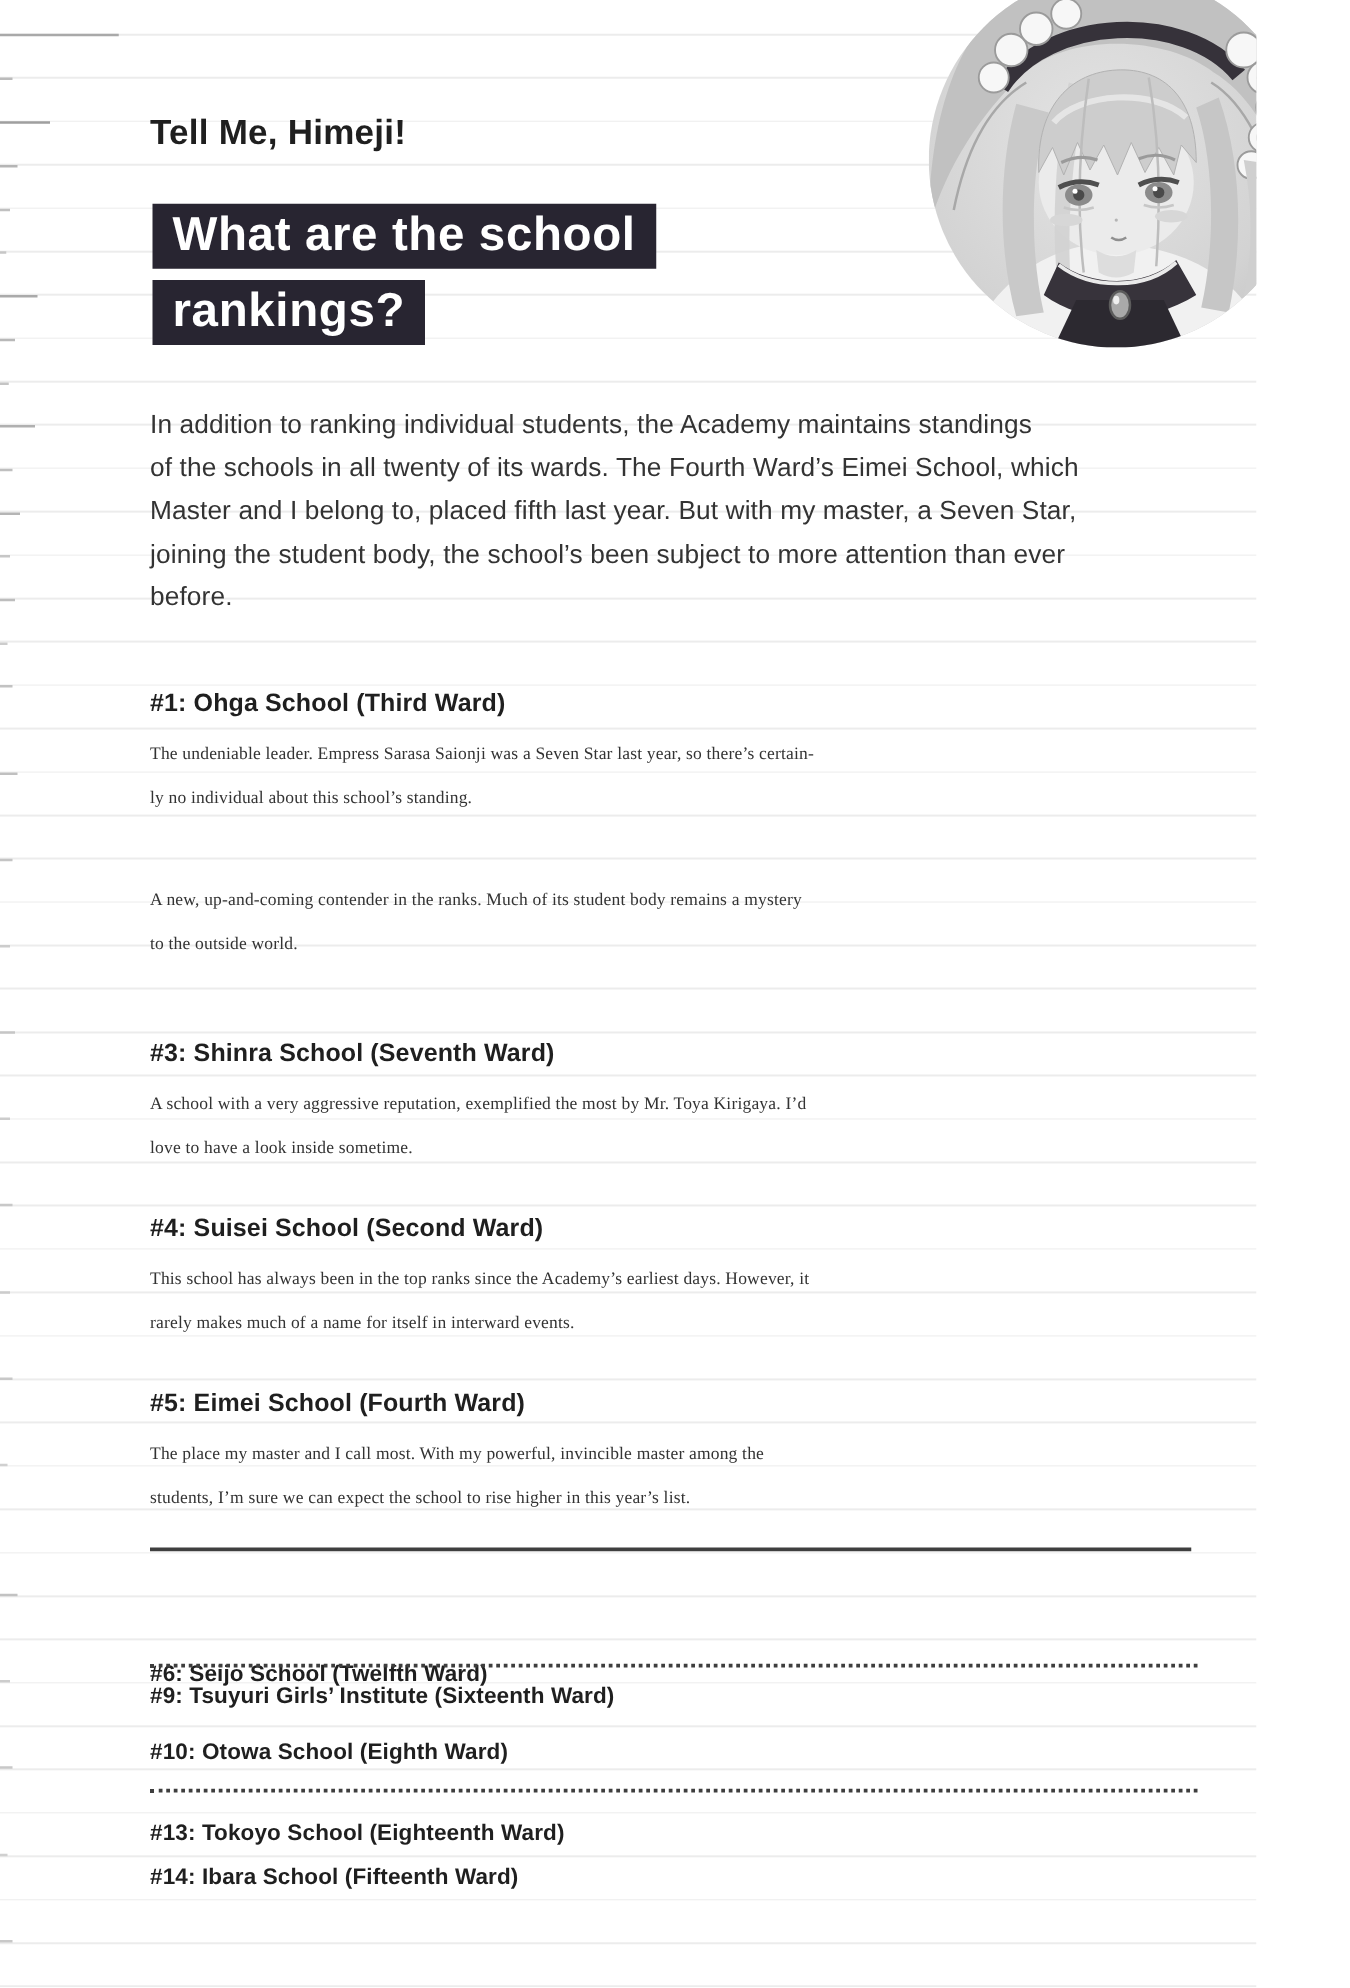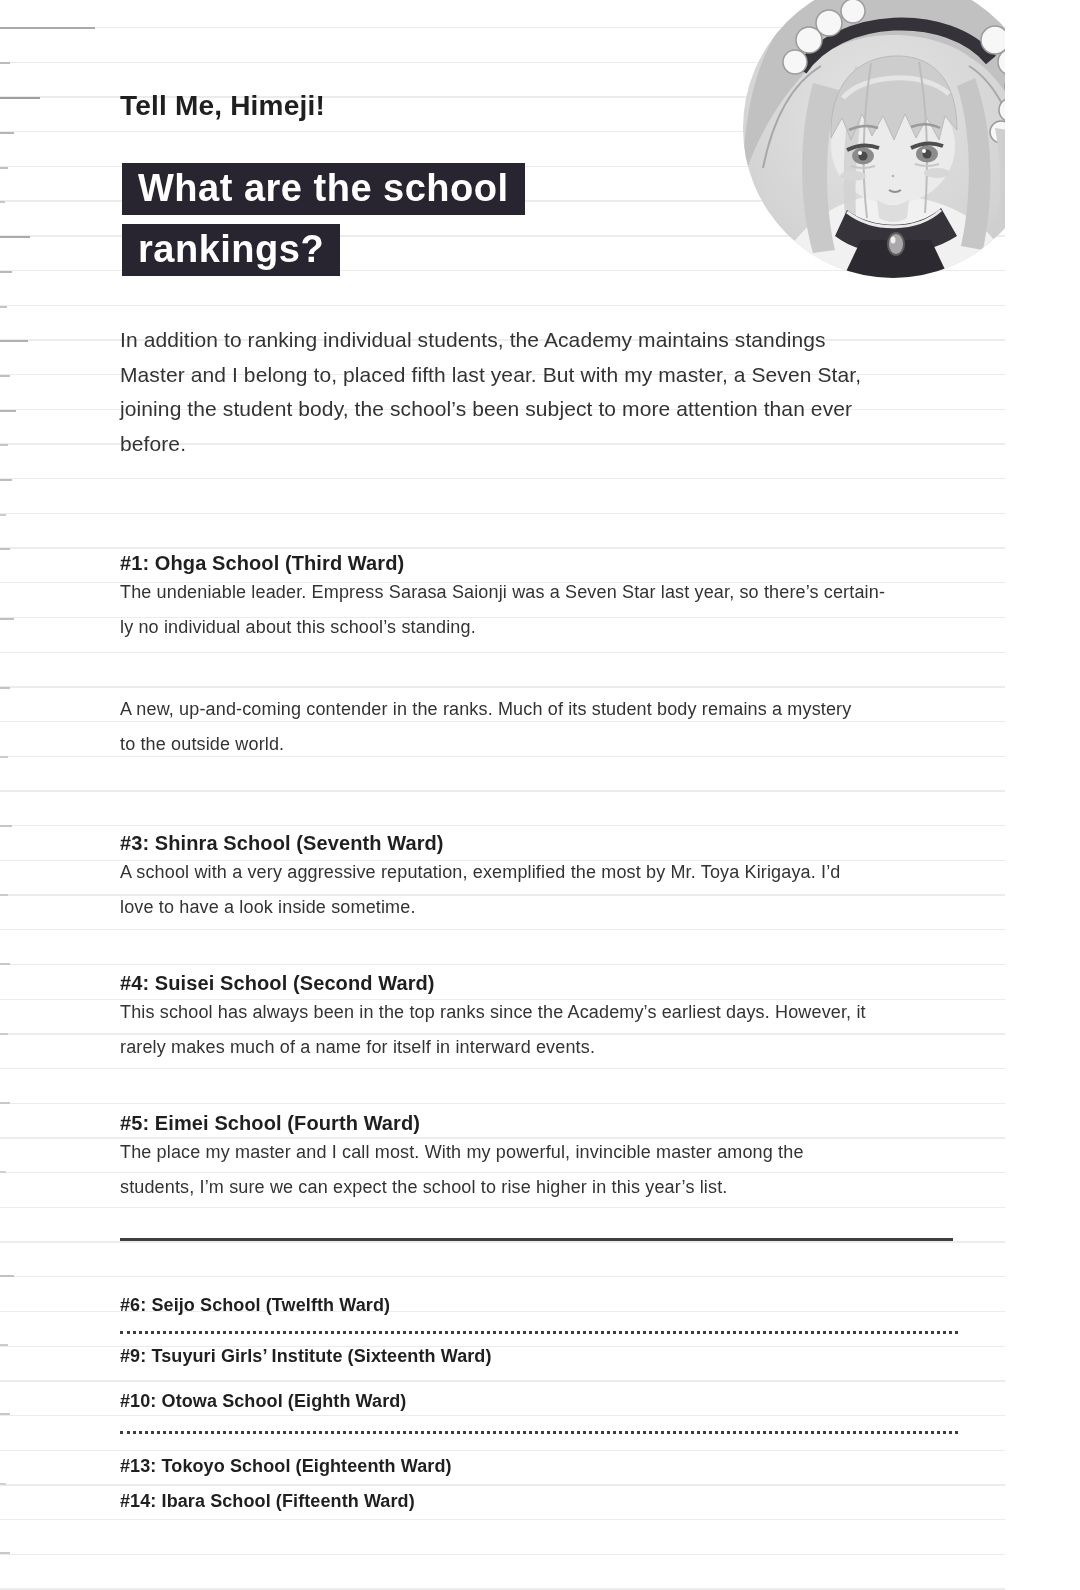--- a/index.html
+++ b/index.html
@@ -44,34 +44,34 @@
     font-size:21px;line-height:34.6px;color:var(--text);
     letter-spacing:0.1px;
   }
   .intro div{white-space:nowrap;}
 
   .entry{position:absolute;left:120px;width:860px;color:var(--text);}
   .entry .heading{
     font-size:20px;font-weight:bold;color:var(--heading);
     white-space:nowrap;letter-spacing:0.1px;
   }
-  .entry .body{font-size:18px;line-height:34.6px;letter-spacing:0.15px;}
+  .entry .body{margin-top:12px;font-size:14px;line-height:34.6px;letter-spacing:0.15px;font-family:Liberation Serif, serif;}
   .entry .body div{white-space:nowrap;}
   .e1{top:552px;} .e2{top:692px;} .e3{top:832px;} .e4{top:972px;} .e5{top:1112px;}
 
   .divider{
     position:absolute;left:120px;top:1238px;width:833px;height:3px;
     background:var(--divider);
   }
   .more-item{
     position:absolute;left:120px;
     font-size:18px;font-weight:bold;color:var(--heading);
     white-space:nowrap;letter-spacing:0.1px;line-height:22px;
   }
-  .m6{top:1294px;} .m9{top:1345px;} .m10{top:1390px;} .m13{top:1455px;} .m14{top:1490px;text-align:right;}
+  .m6{top:1328px;} .m9{top:1345px;} .m10{top:1390px;} .m13{top:1455px;} .m14{top:1490px;text-align:right;}
   .dotted{
     position:absolute;left:120px;width:838px;height:0;
     border-top:3px dotted #3e3e3e;
   }
   .d1{top:1331px;} .d2{top:1431px;}
 </style>
 </head>
 <body>
 
 <div class="page">
@@ -153,20 +153,21 @@
       <ellipse cx="150" cy="262" rx="2.5" ry="3.5" fill="#efefef"></ellipse>
     </g>
   </svg>
 
   <div class="kicker">Tell Me, Himeji!</div>
   <div class="banner line1">What are the school</div>
   <div class="banner line2">rankings?</div>
 
   <div class="intro">
     <div>In addition to ranking individual students, the Academy maintains standings</div>
+    <div>of the schools in all twenty of its wards. The Fourth Ward’s Eimei School, which</div>
     <div>Master and I belong to, placed fifth last year. But with my master, a Seven Star,</div>
     <div>joining the student body, the school’s been subject to more attention than ever</div>
     <div>before.</div>
   </div>
 
   <div class="entry e1">
     <div class="heading">#1: Ohga School (Third Ward)</div>
     <div class="body">
       <div>The undeniable leader. Empress Sarasa Saionji was a Seven Star last year, so there’s certain-</div>
       <div>ly no individual about this school’s standing.</div>

